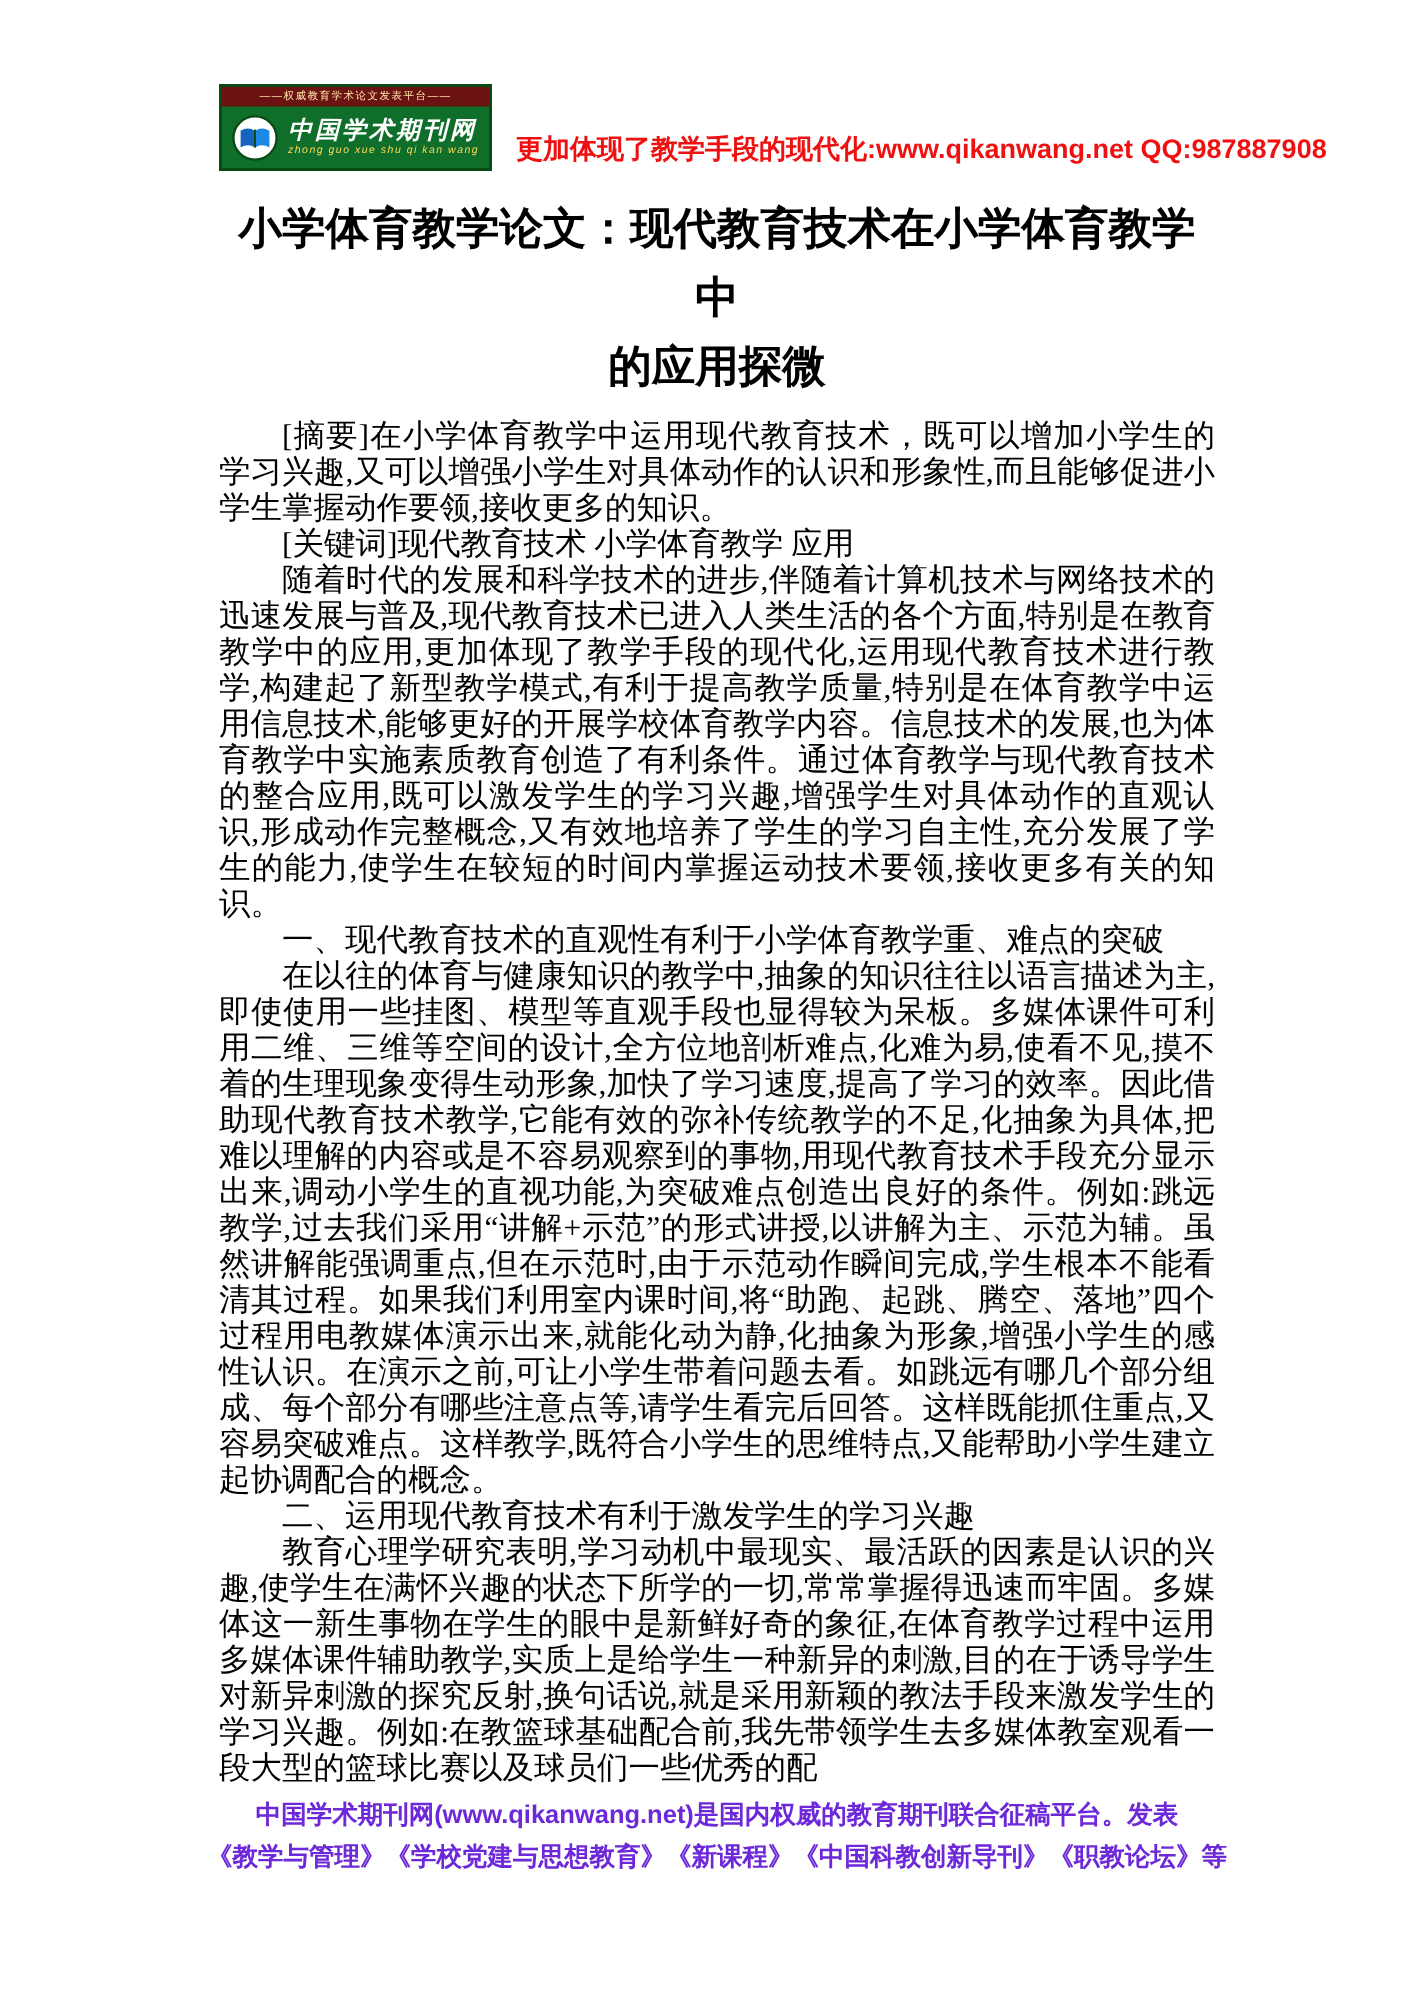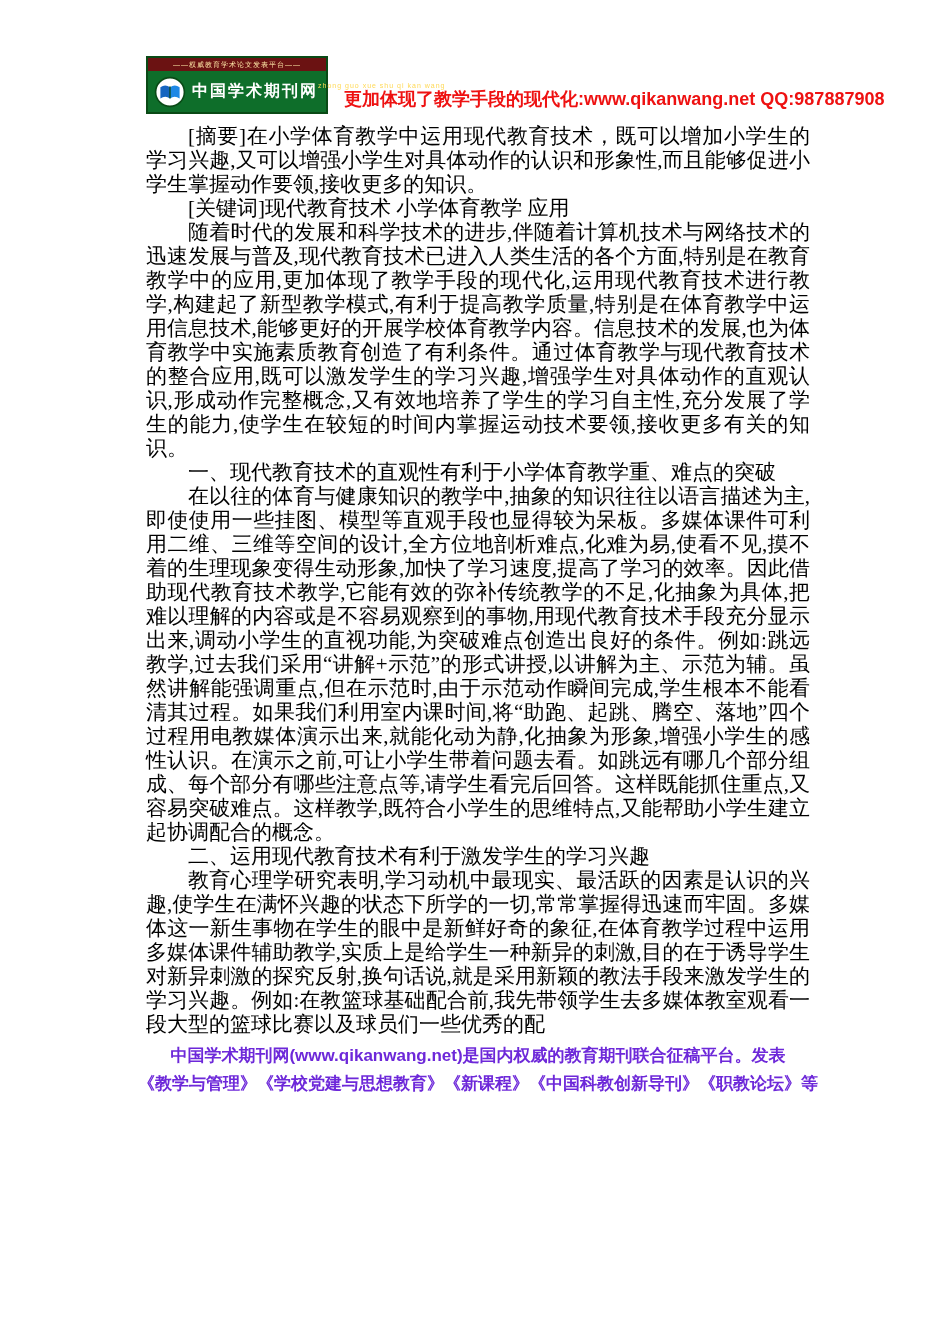--- a/index.html
+++ b/index.html
@@ -26,21 +26,21 @@
   }
   .logo-banner {
     height: 13px; background: #6b1212;
     color: #ffe9a8; font-size: 7px; line-height: 13px;
     text-align: center; letter-spacing: 1px;
     font-family: "Liberation Sans", sans-serif;
     white-space: nowrap; overflow: hidden;
   }
   .logo-main { flex: 1; display: flex; align-items: center; gap: 6px; padding: 2px 6px; }
   .logo-emblem { width: 32px; height: 32px; flex-shrink: 0; }
-  .logo-text { display: flex; flex-direction: row; }
+  .logo-text { display: flex; flex-direction: column; font-style: italic; }
   .logo-name {
     color: #ffffff; font-weight: bold; font-size: 16px;
     letter-spacing: 2px; line-height: 1.15;
     font-family: "Liberation Sans", sans-serif; white-space: nowrap;
   }
   .logo-pinyin {
     color: #ffd957; font-size: 7px; letter-spacing: 1px;
     font-family: "Liberation Sans", sans-serif; white-space: nowrap;
   }
   .promo {
@@ -88,20 +88,21 @@
         </span>
         <span class="logo-text">
           <span class="logo-name">中国学术期刊网</span>
           <span class="logo-pinyin">zhong guo xue shu qi kan wang</span>
         </span>
       </div>
     </div>
     <div class="promo">更加体现了教学手段的现代化:www.qikanwang.net QQ:987887908</div>
   </header>
 
+  <h1 class="title"><span>小学体育教学论文：现代教育技术在小学体育教学中</span><br><span>的应用探微</span></h1>
 
   <main class="body-text">
     <p>[摘要]在小学体育教学中运用现代教育技术，既可以增加小学生的学习兴趣,又可以增强小学生对具体动作的认识和形象性,而且能够促进小学生掌握动作要领,接收更多的知识。</p>
     <p>[关键词]现代教育技术 小学体育教学 应用</p>
     <p>随着时代的发展和科学技术的进步,伴随着计算机技术与网络技术的迅速发展与普及,现代教育技术已进入人类生活的各个方面,特别是在教育教学中的应用,更加体现了教学手段的现代化,运用现代教育技术进行教学,构建起了新型教学模式,有利于提高教学质量,特别是在体育教学中运用信息技术,能够更好的开展学校体育教学内容。信息技术的发展,也为体育教学中实施素质教育创造了有利条件。通过体育教学与现代教育技术的整合应用,既可以激发学生的学习兴趣,增强学生对具体动作的直观认识,形成动作完整概念,又有效地培养了学生的学习自主性,充分发展了学生的能力,使学生在较短的时间内掌握运动技术要领,接收更多有关的知识。</p>
     <p>一、现代教育技术的直观性有利于小学体育教学重、难点的突破</p>
     <p>在以往的体育与健康知识的教学中,抽象的知识往往以语言描述为主,即使使用一些挂图、模型等直观手段也显得较为呆板。多媒体课件可利用二维、三维等空间的设计,全方位地剖析难点,化难为易,使看不见,摸不着的生理现象变得生动形象,加快了学习速度,提高了学习的效率。因此借助现代教育技术教学,它能有效的弥补传统教学的不足,化抽象为具体,把难以理解的内容或是不容易观察到的事物,用现代教育技术手段充分显示出来,调动小学生的直视功能,为突破难点创造出良好的条件。例如:跳远教学,过去我们采用“讲解+示范”的形式讲授,以讲解为主、示范为辅。虽然讲解能强调重点,但在示范时,由于示范动作瞬间完成,学生根本不能看清其过程。如果我们利用室内课时间,将“助跑、起跳、腾空、落地”四个过程用电教媒体演示出来,就能化动为静,化抽象为形象,增强小学生的感性认识。在演示之前,可让小学生带着问题去看。如跳远有哪几个部分组成、每个部分有哪些注意点等,请学生看完后回答。这样既能抓住重点,又容易突破难点。这样教学,既符合小学生的思维特点,又能帮助小学生建立起协调配合的概念。</p>
     <p>二、运用现代教育技术有利于激发学生的学习兴趣</p>
     <p>教育心理学研究表明,学习动机中最现实、最活跃的因素是认识的兴趣,使学生在满怀兴趣的状态下所学的一切,常常掌握得迅速而牢固。多媒体这一新生事物在学生的眼中是新鲜好奇的象征,在体育教学过程中运用多媒体课件辅助教学,实质上是给学生一种新异的刺激,目的在于诱导学生对新异刺激的探究反射,换句话说,就是采用新颖的教法手段来激发学生的学习兴趣。例如:在教篮球基础配合前,我先带领学生去多媒体教室观看一段大型的篮球比赛以及球员们一些优秀的配</p>
   </main>

